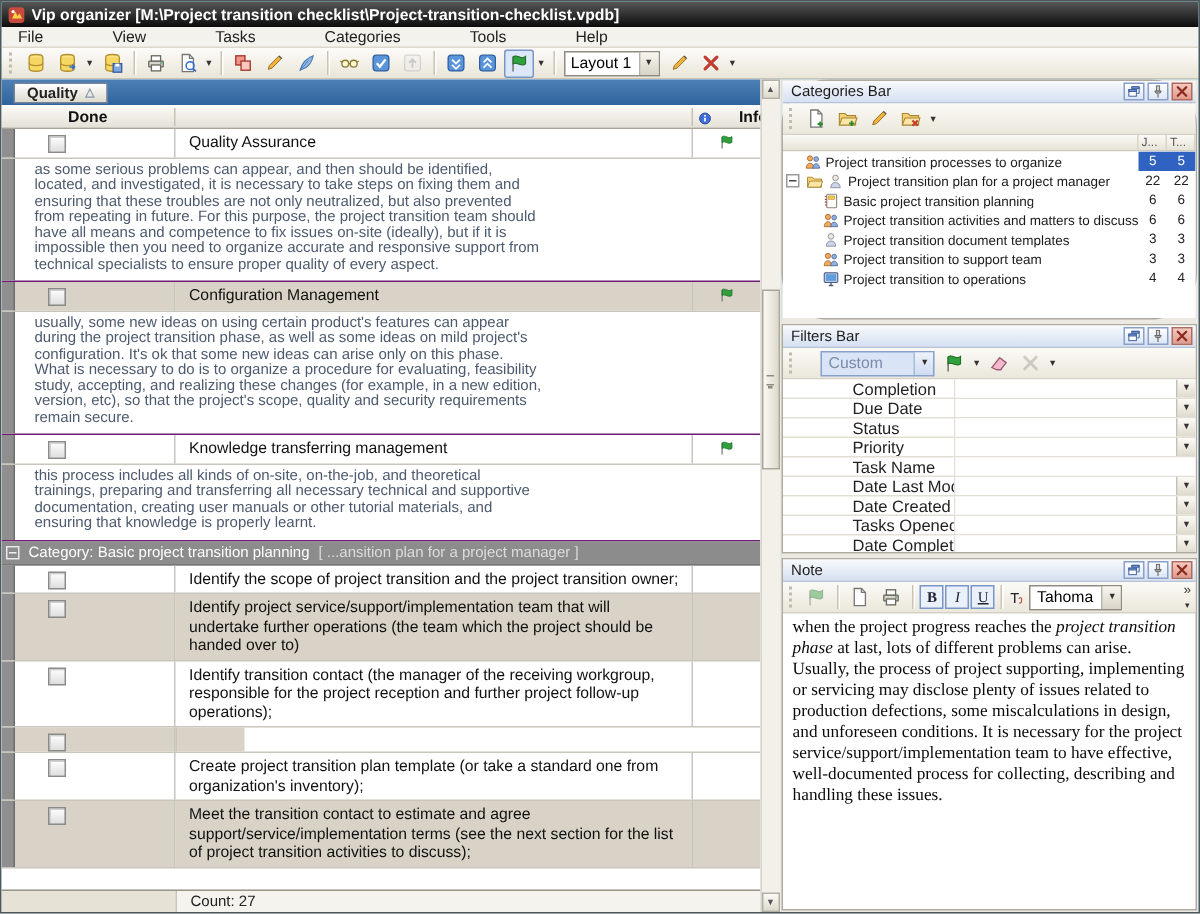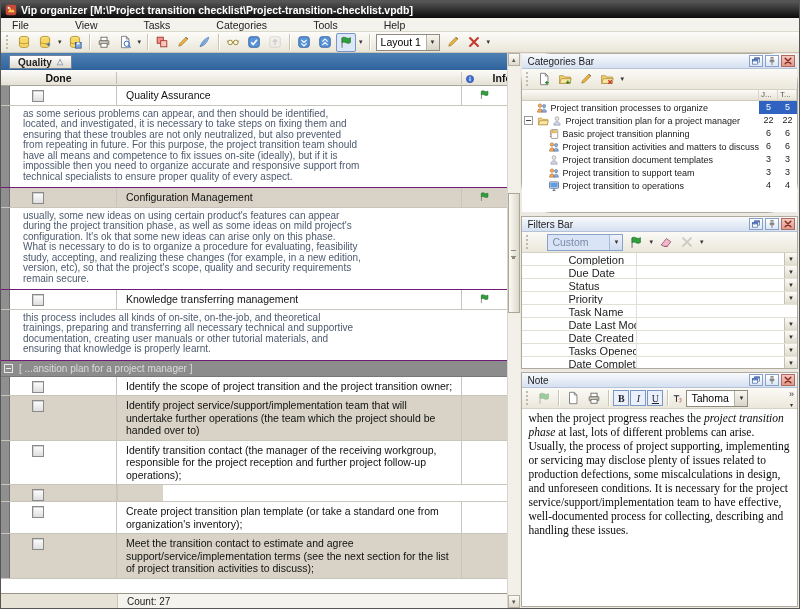--- a/index.html
+++ b/index.html
@@ -399,20 +399,21 @@
                 </svg>
               </span>
             </div>
           </div>
           <div class="g-desc">
             <div class="gutter"></div>
             <div class="desc-text">this process includes all kinds of on-site, on-the-job, and theoretical trainings, preparing and transferring all necessary technical and supportive documentation, creating user manuals or other tutorial materials, and ensuring that knowledge is properly learnt.</div>
           </div>
           <div class="g-cat">
             <span class="expander"></span>
+            <span>Category: Basic project transition planning</span>
             <span class="suffix">[ ...ansition plan for a project manager ]</span>
           </div>
           <div class="g-row">
             <div class="gutter"></div>
             <div class="cell-done">
               <span class="cb"></span>
             </div>
             <div class="cell-name">Identify the scope of project transition and the project transition owner;</div>
             <div class="cell-info"></div>
           </div>

